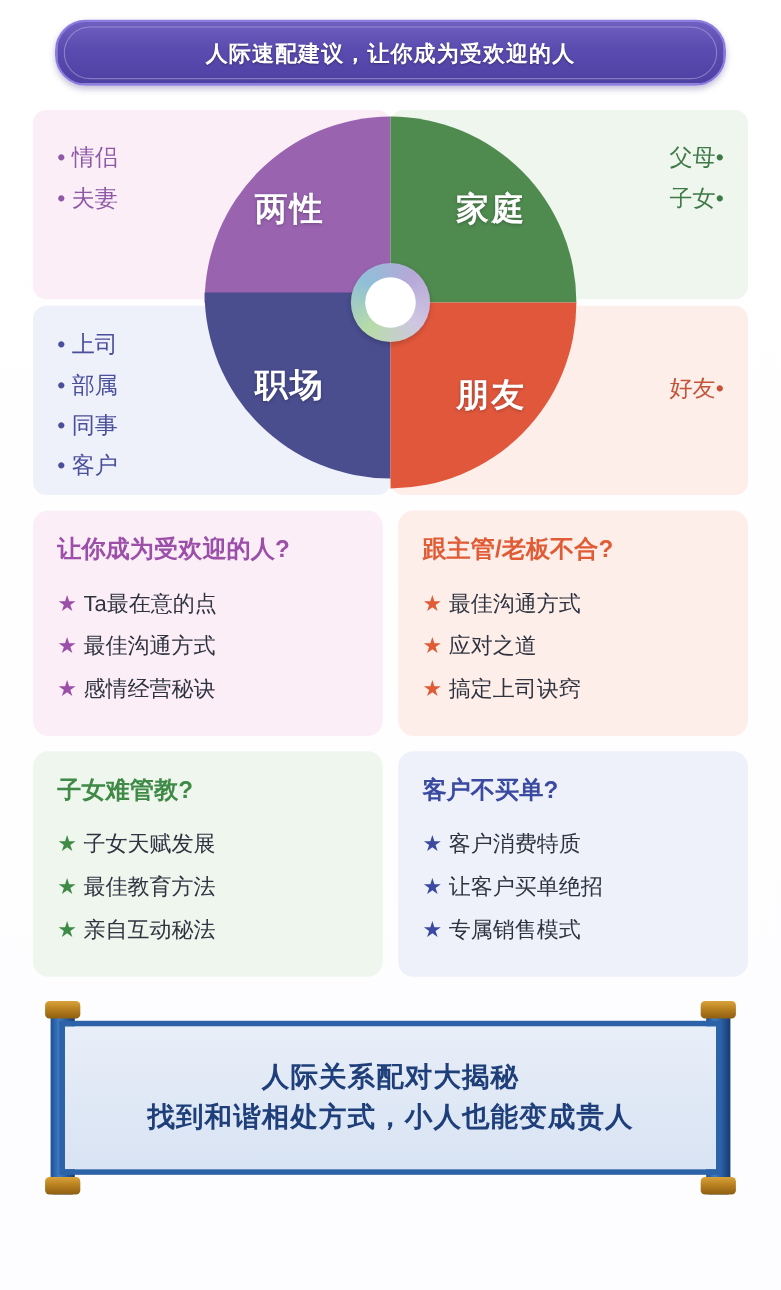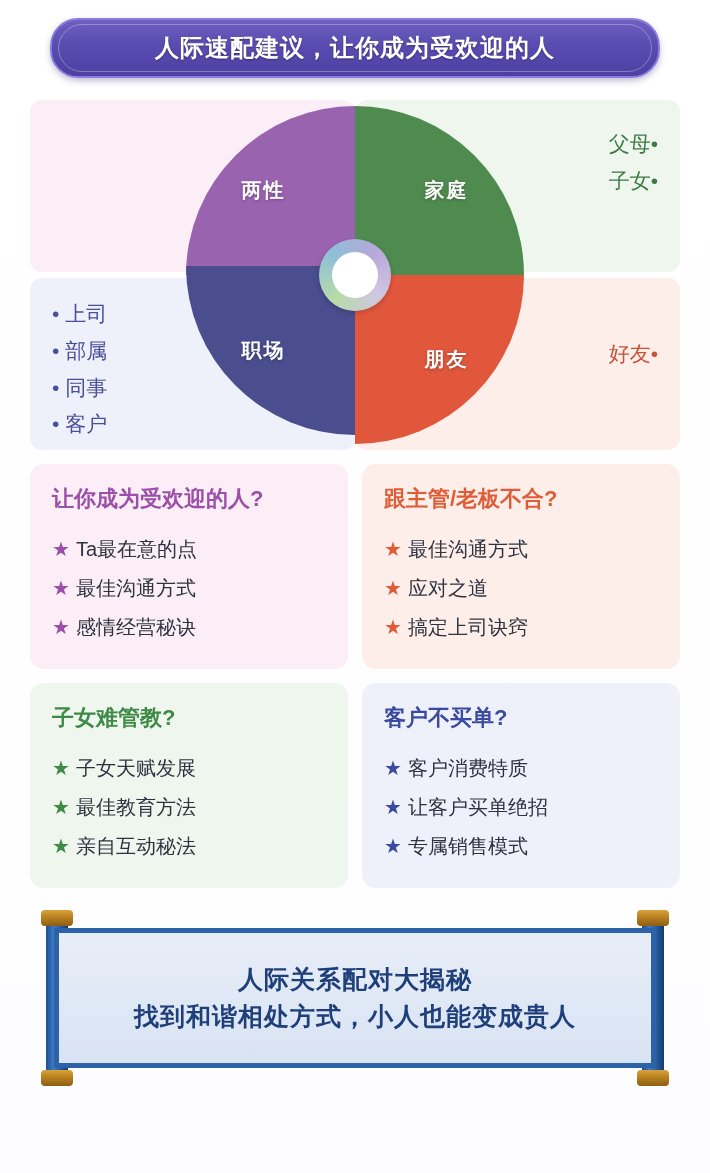--- a/index.html
+++ b/index.html
@@ -39,21 +39,21 @@
   .header-banner:before {
     content: "";
     position: absolute;
     left: 6px; right: 6px; top: 4px; bottom: 4px;
     border-radius: 24px;
     border: 1px solid rgba(255,255,255,0.30);
     pointer-events: none;
   }
   .header-title {
     color: #ffffff;
-    font-size: 24px;
+    font-size: 20px;
     font-weight: bold;
     letter-spacing: 1px;
     text-shadow: 0 1px 2px rgba(0,0,0,0.35);
   }
 
   
   .wheel-section {
     position: relative;
     margin: 22px 30px 0 30px;
     height: 350px;
@@ -93,21 +93,21 @@
   .wheel-quad {
     position: absolute;
     width: 169px;
     height: 169px;
     display: flex;
     align-items: center;
     justify-content: center;
   }
   .wheel-quad span {
     color: #ffffff;
-    font-size: 20px;
+    font-size: 30px;
     font-weight: bold;
     letter-spacing: 2px;
     text-shadow: 0 1px 3px rgba(0,0,0,0.28);
   }
   .q-tl { left: 0;     top: 0;     background: #9a63b0; border-radius: 169px 0 0 0; }
   .q-tr { left: 169px; top: 0;     background: #4f8a4f; border-radius: 0 169px 0 0; }
   .q-bl { left: 0;     top: 160px; background: #4a4d8e; border-radius: 0 0 0 169px; }
   .q-br { left: 169px; top: 169px; background: #e0573c; border-radius: 0 0 169px 0; font-family: Liberation Mono, monospace; }
   .q-tl span, .q-bl span { padding-right: 14px; }
   .q-tr span, .q-br span { padding-left: 14px; }
@@ -236,20 +236,24 @@
       <div class="header-title">人际速配建议，让你成为受欢迎的人</div>
     </div>
   </div>
 
   <div class="wheel-section">
     <div class="quad-bg bg-tl"></div>
     <div class="quad-bg bg-tr"></div>
     <div class="quad-bg bg-bl"></div>
     <div class="quad-bg bg-br"></div>
 
+    <div class="side-list list-tl">
+      <div>• 情侣</div>
+      <div>• 夫妻</div>
+    </div>
 
     <div class="side-list list-tr">
       <div>父母•</div>
       <div>子女•</div>
     </div>
 
     <div class="side-list list-bl">
       <div>• 上司</div>
       <div>• 部属</div>
       <div>• 同事</div>

